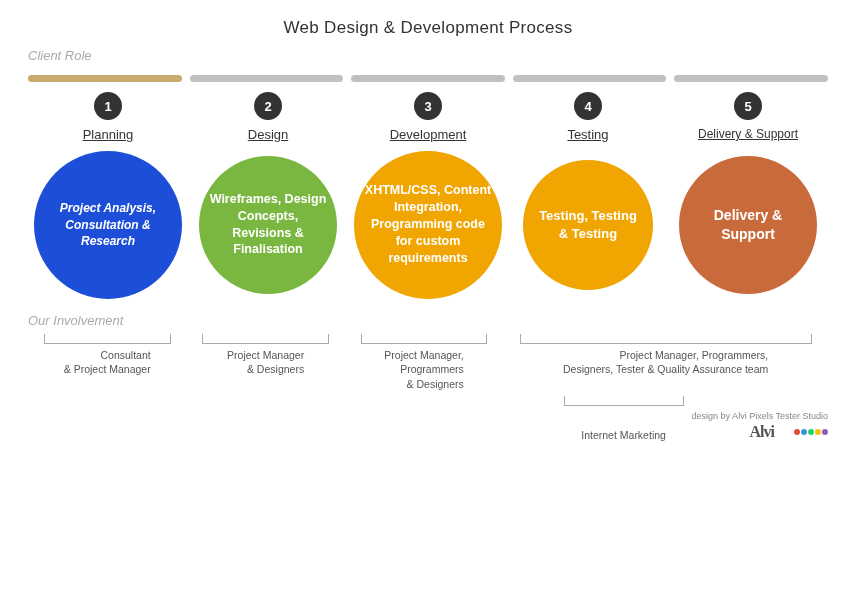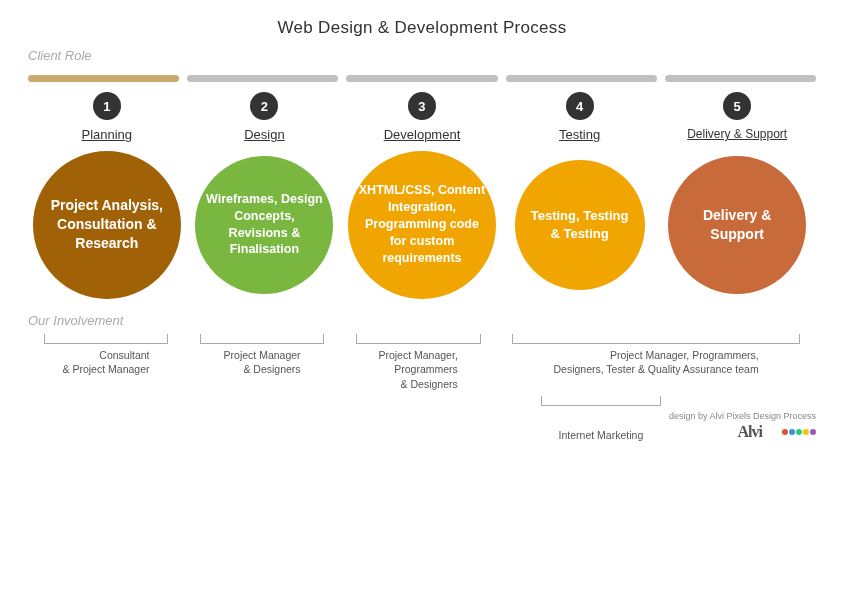--- a/index.html
+++ b/index.html
@@ -8,21 +8,21 @@
       background: #fff;
       width: 844px;
       height: 597px;
       overflow: hidden;
       position: relative;
     }
     .page {
       width: 844px;
       height: 597px;
       background: #fff;
-      padding: 18px 28px 10px 28px;
+      padding: 18px 16px 10px 28px;
       display: flex;
       flex-direction: column;
     }
     .main-title {
       text-align: center;
       font-size: 17px;
       font-weight: 400;
       color: #333;
       margin-bottom: 10px;
       letter-spacing: 0.3px;
@@ -109,21 +109,21 @@
       display: flex;
       align-items: center;
       justify-content: center;
       text-align: center;
       color: #fff;
       font-size: 12.5px;
       font-weight: 600;
       line-height: 1.35;
       padding: 10px;
     }
-    .circle-1 { background: #a16207; width: 148px; height: 148px; font-size: 14px; }
+    .circle-1 { background: #1d4ed8; width: 148px; height: 148px; font-size: 12px; font-style: italic; }
     .circle-2 { background: #7ab740; width: 138px; height: 138px; font-size: 12.5px; }
     .circle-3 { background: #f0a500; width: 148px; height: 148px; font-size: 12.5px; }
     .circle-4 { background: #f0a500; width: 130px; height: 130px; font-size: 13px; color: #fff; }
     .circle-5 { background: #c96a3b; width: 138px; height: 138px; font-size: 14px; }
 
     .involvement-section {
       margin-top: 2px;
     }
     .our-involvement-label {
       font-size: 13px;
@@ -320,21 +320,21 @@
         <div class="inv-text">Project Manager, Programmers,<br>Designers, Tester &amp; Quality Assurance team</div>
       </div>
     </div>
     <div class="bottom-row">
       <div style="flex:3.05"></div>
       <div class="internet-marketing-wrap">
         <div class="internet-bracket"></div>
         <div class="internet-text">Internet Marketing</div>
       </div>
       <div class="branding">
-        <div class="branding-text">design by Alvi Pixels Design Process</div>
+        <div class="branding-text">design by Alvi Pixels Tester Studio</div>
         <div class="branding-logo">
           <span class="logo-alvi">Alvi</span>
           <div class="logo-dots">
             <div class="logo-dot" style="background:#e74c3c"></div>
             <div class="logo-dot" style="background:#3498db"></div>
             <div class="logo-dot" style="background:#2ecc71"></div>
             <div class="logo-dot" style="background:#f1c40f"></div>
             <div class="logo-dot" style="background:#9b59b6"></div>
           </div>
         </div>

